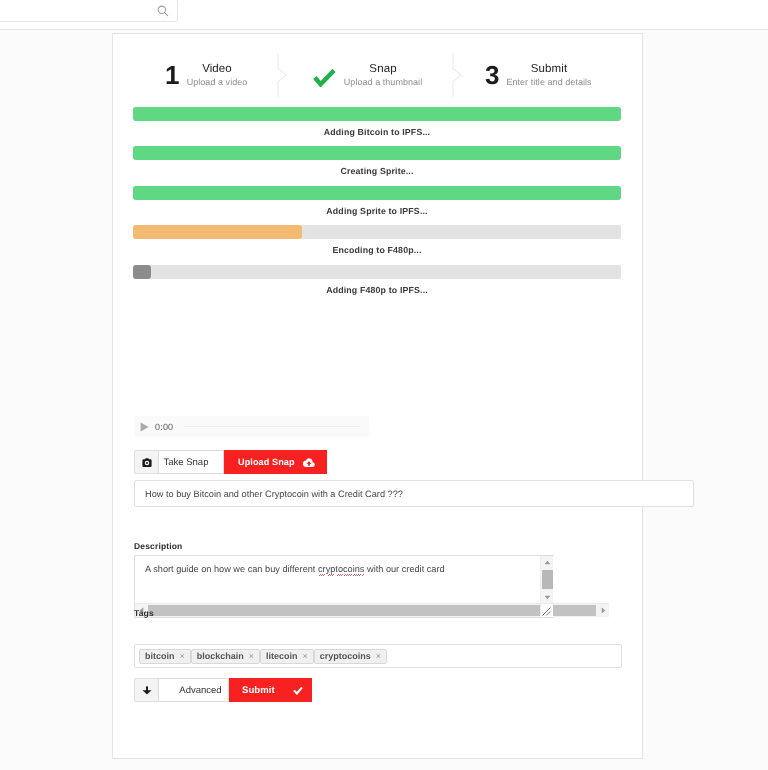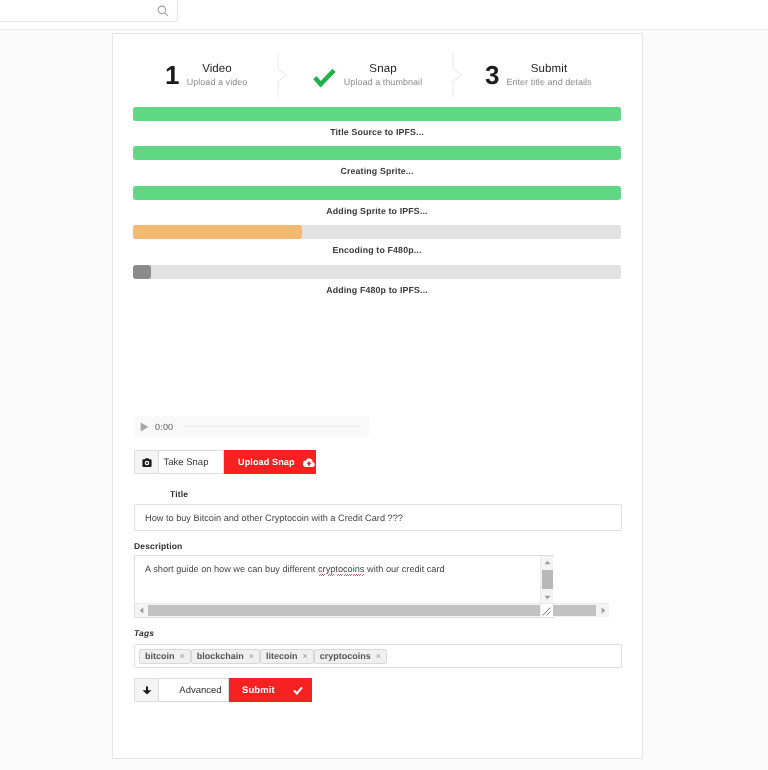--- a/index.html
+++ b/index.html
@@ -41,28 +41,28 @@
   .play-ic{margin-left:6px;width:9px;height:10px;}
   .ptime{font-size:9px;color:#5b5b5b;margin-left:6px;letter-spacing:.2px;}
   .ptrackline{flex:1;height:1px;background:#ececec;margin:0 9px 0 11px;}
 
   
   .snaprow{position:absolute;left:21px;top:416px;height:24px;display:flex;align-items:stretch;}
   .cam-btn{width:24px;border:1px solid #dfdfdf;border-right:none;background:#f4f4f4;
     display:flex;align-items:center;justify-content:center;box-sizing:border-box;border-radius:2px 0 0 2px;}
   .take-btn{width:66px;border:1px solid #dcdcdc;background:#fff;display:flex;align-items:center;
     justify-content:center;box-sizing:border-box;font-size:9.5px;color:#333;padding-right:10px;}
-  .upload-btn{width:92px;background:#f72121;display:flex;align-items:center;box-sizing:border-box;position:relative;}
+  .upload-btn{width:103px;background:#f72121;display:flex;align-items:center;box-sizing:border-box;position:relative;}
   .upload-btn .ulabel{font-size:9.1px;font-weight:bold;color:#fff;margin-left:14px;letter-spacing:.1px;white-space:nowrap;}
   .upload-btn .cloud{position:absolute;left:79px;top:7px;width:12px;height:11px;}
 
   
   .flabel{font-size:8.5px;font-weight:bold;color:#2f2f2f;letter-spacing:.15px;line-height:9px;}
   .ti-label{position:absolute;left:21px;top:456px;margin-left:36px;}
-  .ti-input{position:absolute;left:21px;top:470px;width:488px;height:27px;border:1px solid #e0e0e0;
+  .ti-input{position:absolute;left:21px;top:446px;width:560px;height:27px;border:1px solid #e0e0e0;
     border-radius:2px;background:#fff;box-sizing:border-box;font-size:9.2px;color:#444;
     display:flex;align-items:center;padding-left:10px;}
   .de-label{position:absolute;left:21px;top:508px;}
   .de-box{position:absolute;left:21px;top:521px;width:420px;height:63px;border:1px solid #dedede;
     background:#f6f6f6;box-sizing:border-box;}
   .de-inner{position:absolute;left:0;top:0;width:474px;height:47px;background:#fff;overflow:hidden;}
   .de-text{position:absolute;left:10px;top:8px;font-size:9.2px;color:#444;white-space:nowrap;}
   .sq{position:relative;}
   .sq::after{content:'';position:absolute;left:0;right:0;bottom:-2px;height:2px;
     background-image:repeating-linear-gradient(135deg,#cf6363 0,#cf6363 0.6px,transparent 0.6px,transparent 1.6px);}
@@ -70,21 +70,21 @@
   .vscroll{position:absolute;right:0px;top:0px;width:13px;height:47px;background:#f4f4f4;border-left:1px solid #ebebeb;box-sizing:border-box;}
   .vup,.vdn{position:absolute;left:0;width:13px;height:12px;display:flex;align-items:center;justify-content:center;}
   .vup{top:0;} .vdn{top:35px;}
   .vthumb{position:absolute;left:1px;top:14px;width:11px;height:19px;background:#b8b8b8;}
   .hscroll{position:absolute;left:0px;bottom:0px;width:474px;height:14px;background:#f4f4f4;border-top:1px solid #ebebeb;box-sizing:border-box;}
   .hlf,.hrt{position:absolute;top:0;width:12px;height:13px;display:flex;align-items:center;justify-content:center;}
   .hlf{left:0;} .hrt{right:0;}
   .hthumb{position:absolute;left:13px;top:1px;width:448px;height:11px;background:#c2c2c2;}
   .corner{position:absolute;right:0;bottom:0;width:13px;height:14px;background:#fff;border-left:1px solid #ebebeb;border-top:1px solid #ebebeb;box-sizing:border-box;}
 
-  .tg-label{position:absolute;left:21px;top:595px;font-style:italic;}
+  .tg-label{position:absolute;left:21px;top:575px;}
   .tg-box{position:absolute;left:21px;top:610px;width:488px;height:24px;border:1px solid #e0e0e0;
     border-radius:2px;background:#fff;box-sizing:border-box;display:flex;align-items:center;padding-left:4px;}
   .chip{height:15px;background:#f0f0f0;border:1px solid #d8d8d8;border-radius:2px;display:flex;
     align-items:center;padding:0 5px;box-sizing:border-box;}
   .chip-lab{font-size:9px;font-weight:bold;color:#555;}
   .chip-x{font-size:9px;color:#9a9a9a;margin-left:5px;line-height:1;}
 
   
   .actions{position:absolute;left:21px;top:644px;height:24px;display:flex;align-items:stretch;}
   .adv-ic{width:24px;border:1px solid #dfdfdf;border-right:none;background:#f4f4f4;
@@ -141,21 +141,21 @@
           <div class="step-sub">Enter title and details</div>
         </div>
       </div>
     </div>
 
     <div class="progs">
       <div class="prow">
         <div class="ptrack">
           <div class="pfill" style="width: 100%; background: rgb(95, 215, 131);"></div>
           </div>
-        <div class="plabel">Title Source to IPFS...</div>
+        <div class="plabel">Adding Bitcoin to IPFS...</div>
       </div>
       <div class="prow">
         <div class="ptrack">
           <div class="pfill" style="width: 100%; background: rgb(95, 215, 131);"></div>
           </div>
         <div class="plabel">Creating Sprite...</div>
       </div>
       <div class="prow">
         <div class="ptrack">
           <div class="pfill" style="width: 100%; background: rgb(95, 215, 131);"></div>

